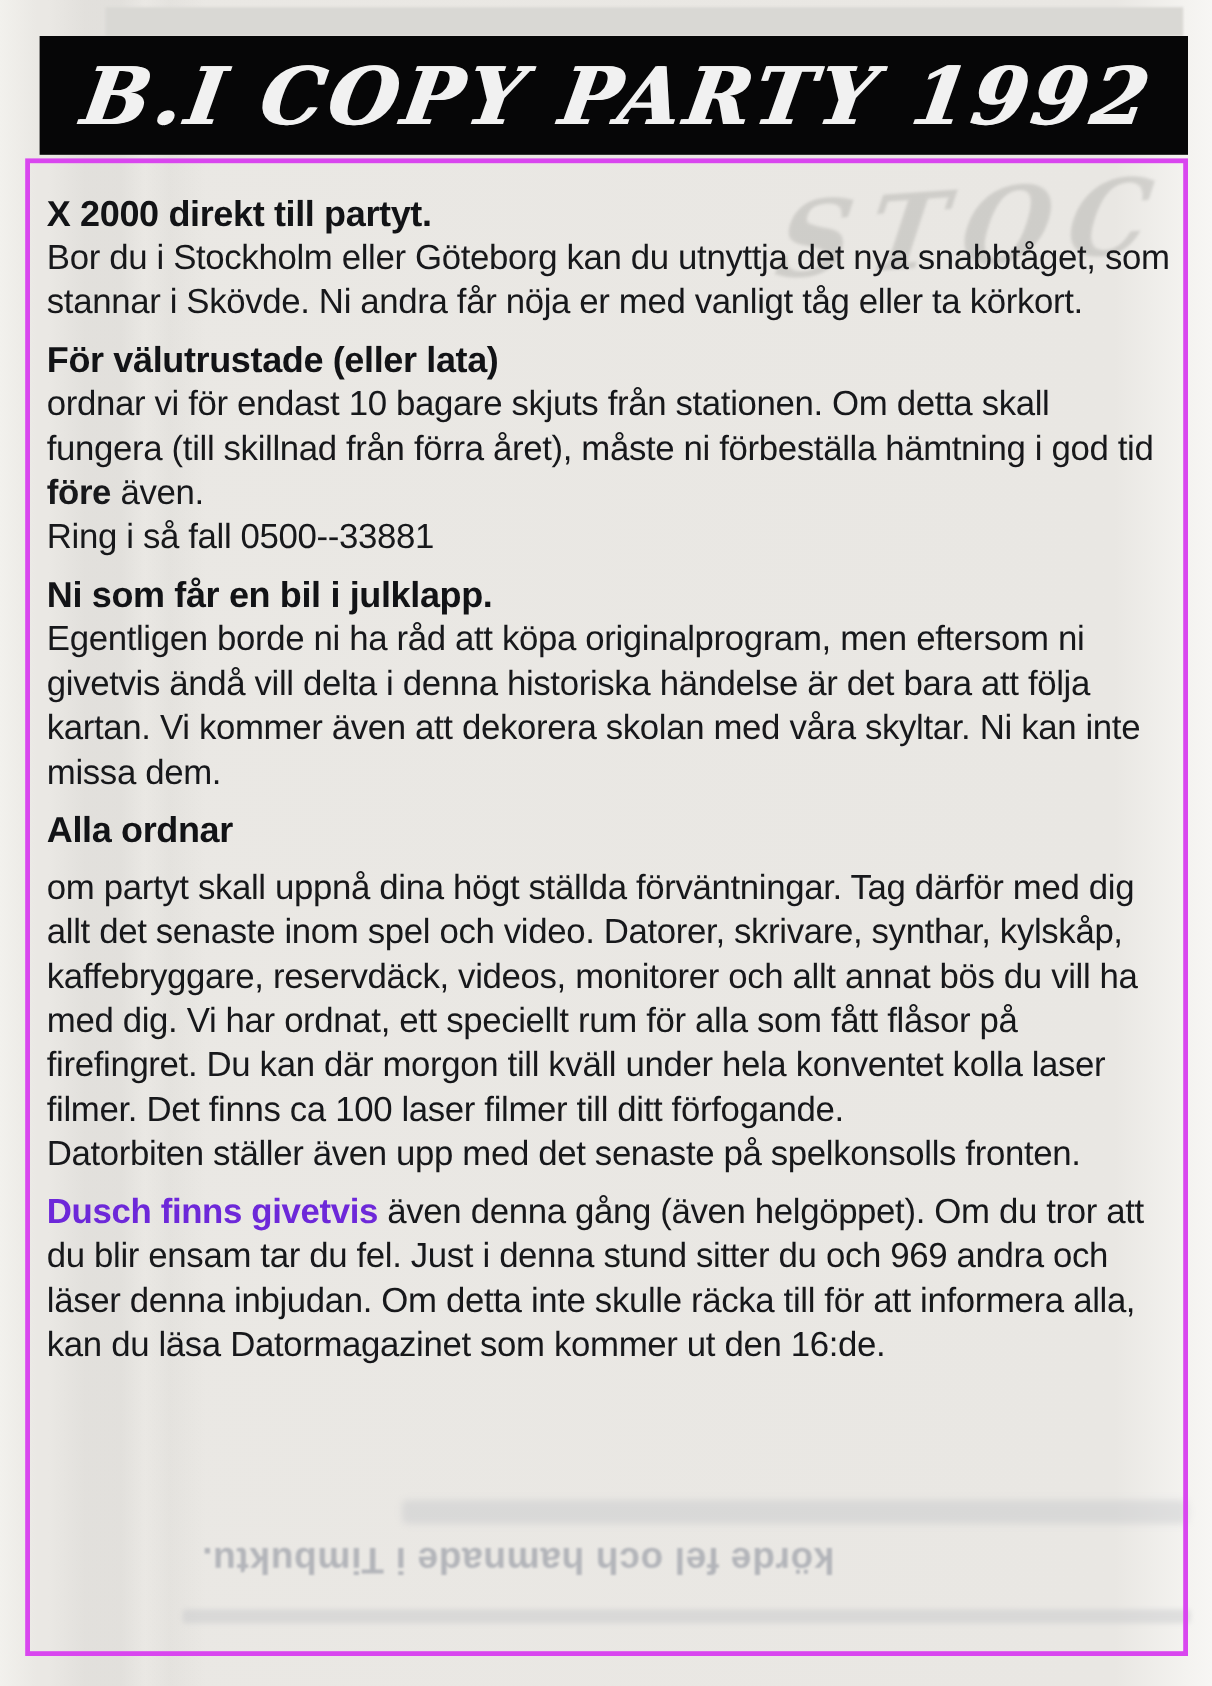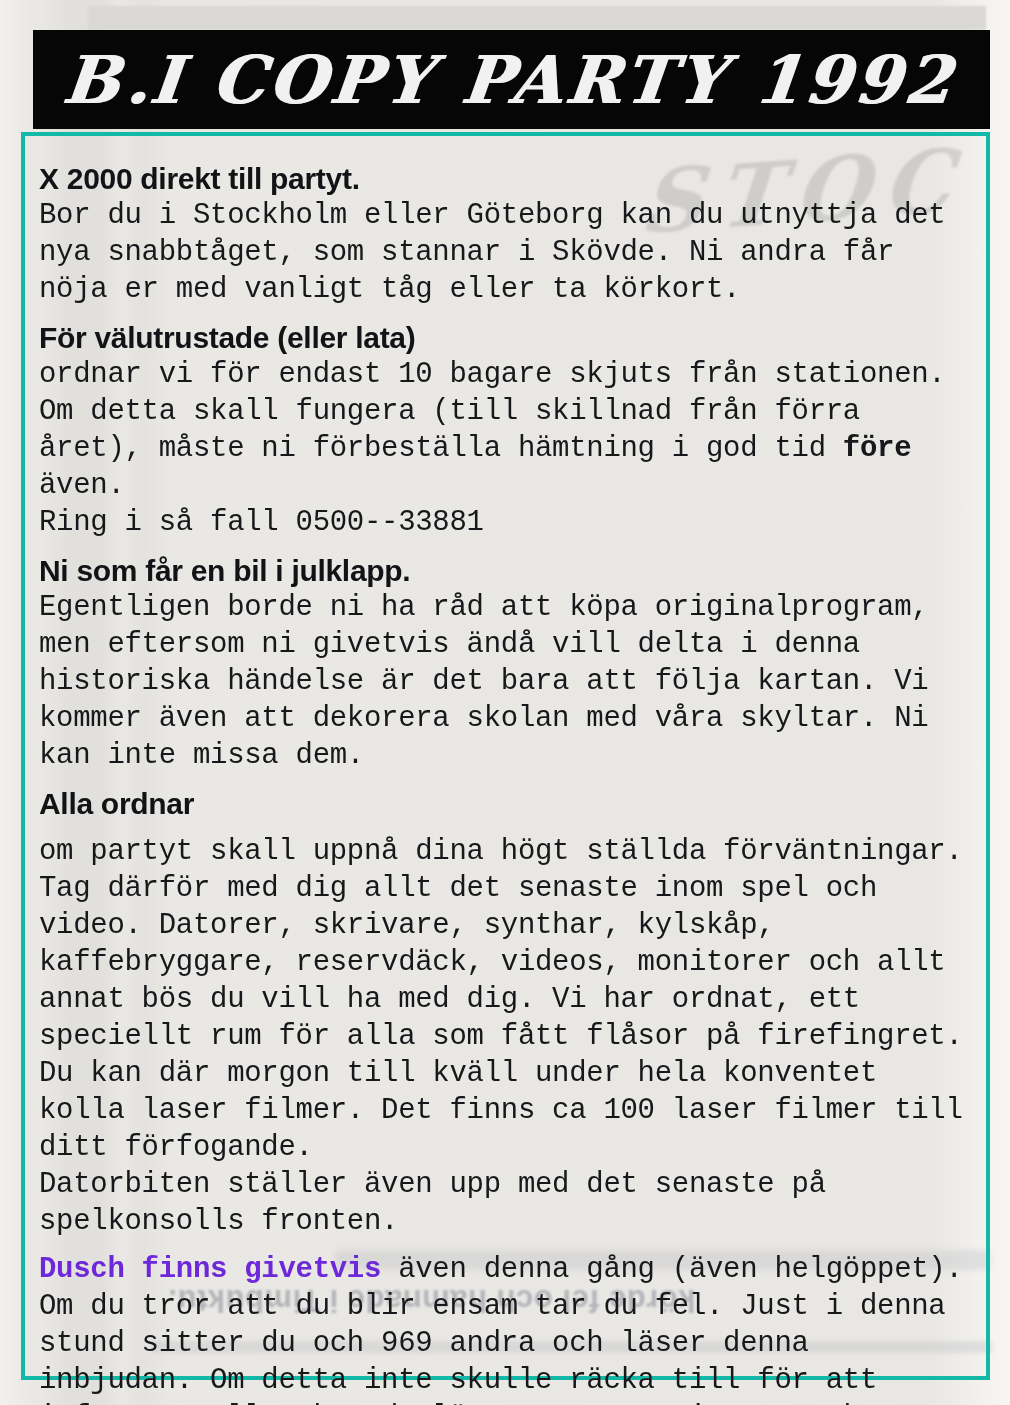--- a/index.html
+++ b/index.html
@@ -47,37 +47,37 @@
     font-family: "DejaVu Serif", serif; font-style: italic; font-weight: bold;
     font-size: 86px; letter-spacing: 14px; color: #9d9d99; opacity: 0.34;
     transform: rotate(-4deg) skewX(-12deg);
     filter: blur(1.2px);
     white-space: nowrap; pointer-events: none;
   }
 
   .content-box {
     position: absolute; left: 21px; top: 132px;
     width: 969px; height: 1248px;
-    border: 4px solid #14b8a6;
+    border: 4px solid #d946ef;
     box-sizing: border-box;
     z-index: 4;
   }
 
   .content {
     position: relative; z-index: 5;
     margin: 24px 8px 0 14px;
     color: #17181b;
   }
   .sec h2 {
     margin: 0; font-size: 30px; line-height: 37px;
     font-weight: bold; letter-spacing: -0.3px; color: #121316;
   }
   .sec p {
     margin: 0; font-size: 29px; line-height: 37px;
-    letter-spacing: -0.3px; color: #17181b; font-family: Liberation Mono, monospace;
+    letter-spacing: -0.3px; color: #17181b;
   }
   .sec + .sec { margin-top: 11px; }
   .sec b { font-weight: bold; }
   .lead-bold { font-weight: bold; color: #6d28d9; }
 
   
   .ghost-bar-1 {
     position: absolute; left: 335px; top: 1250px; width: 655px; height: 20px;
     background: #b8bbc1; opacity: 0.33; filter: blur(3px);
     border-radius: 4px; z-index: 2; pointer-events: none;

